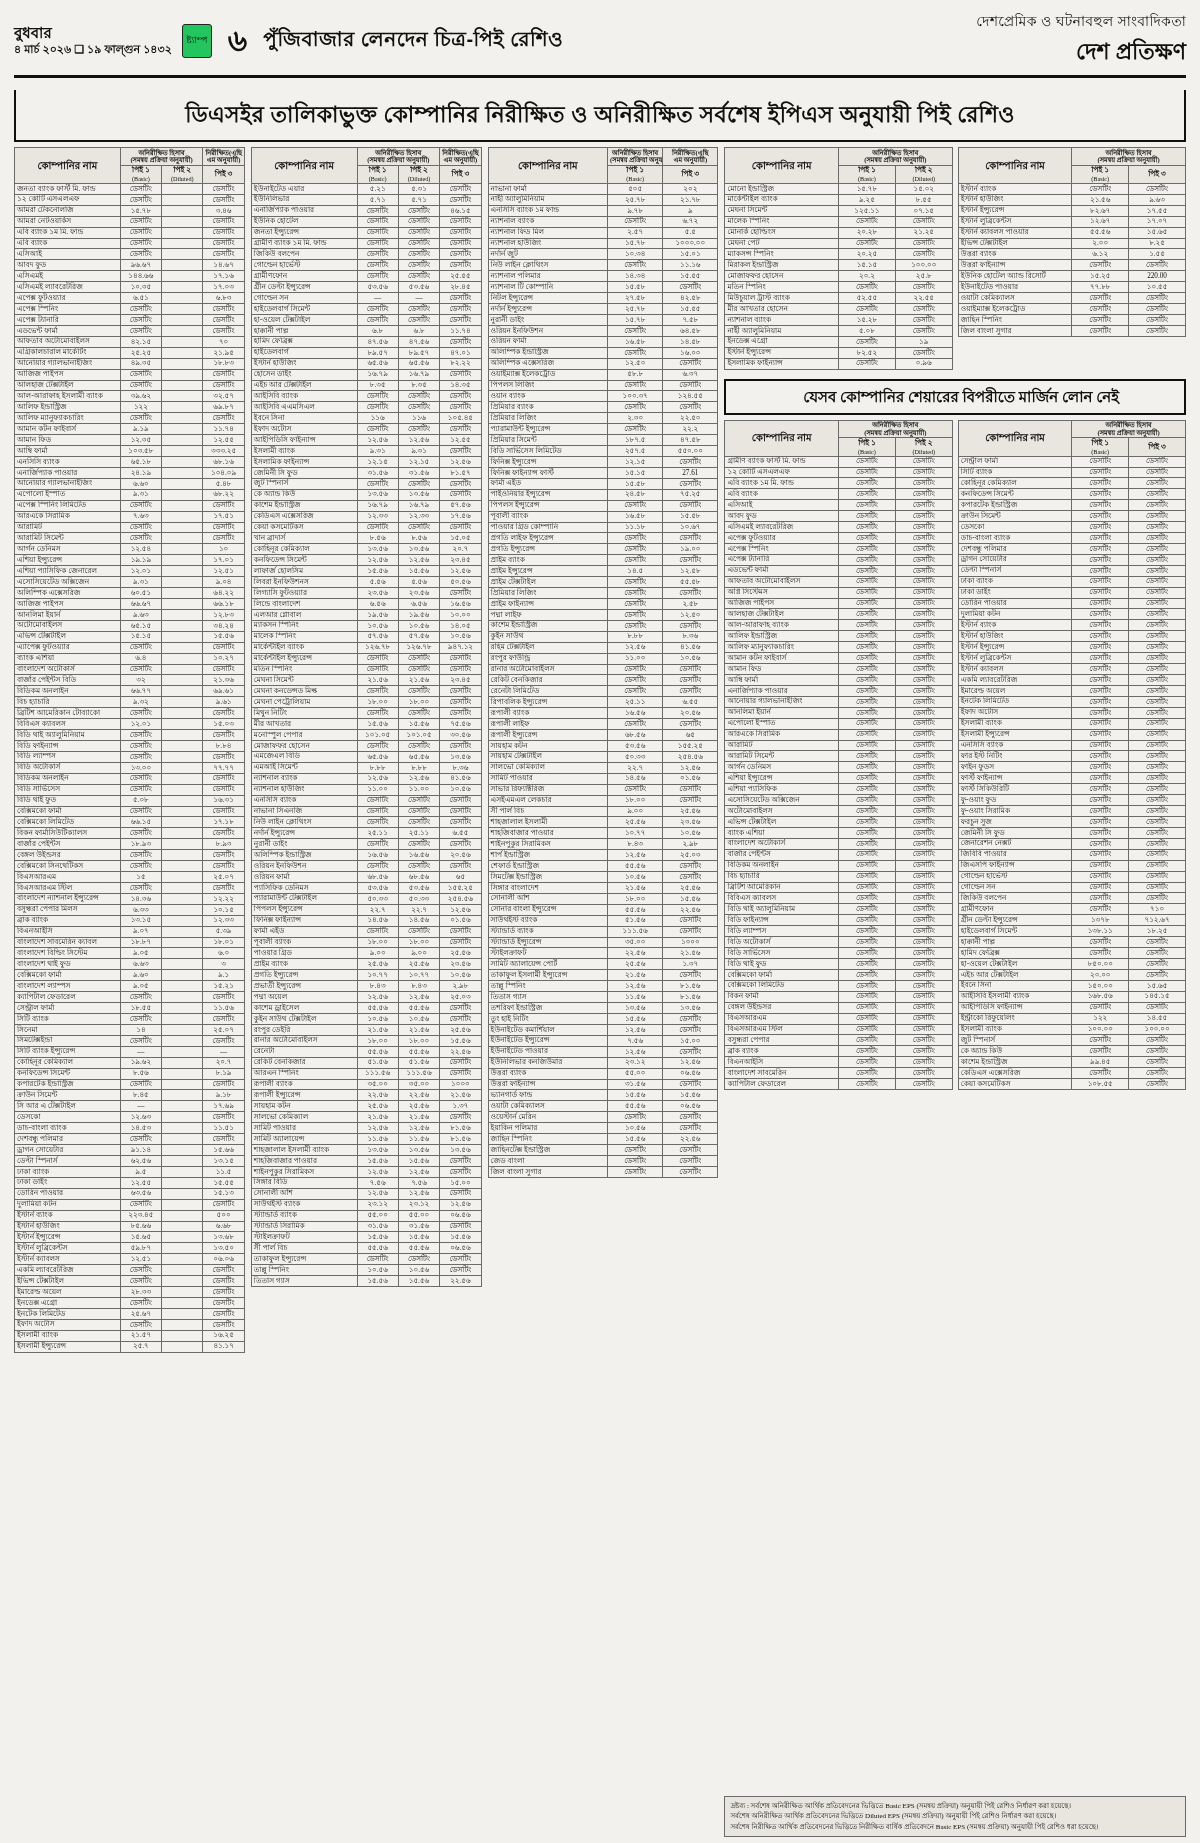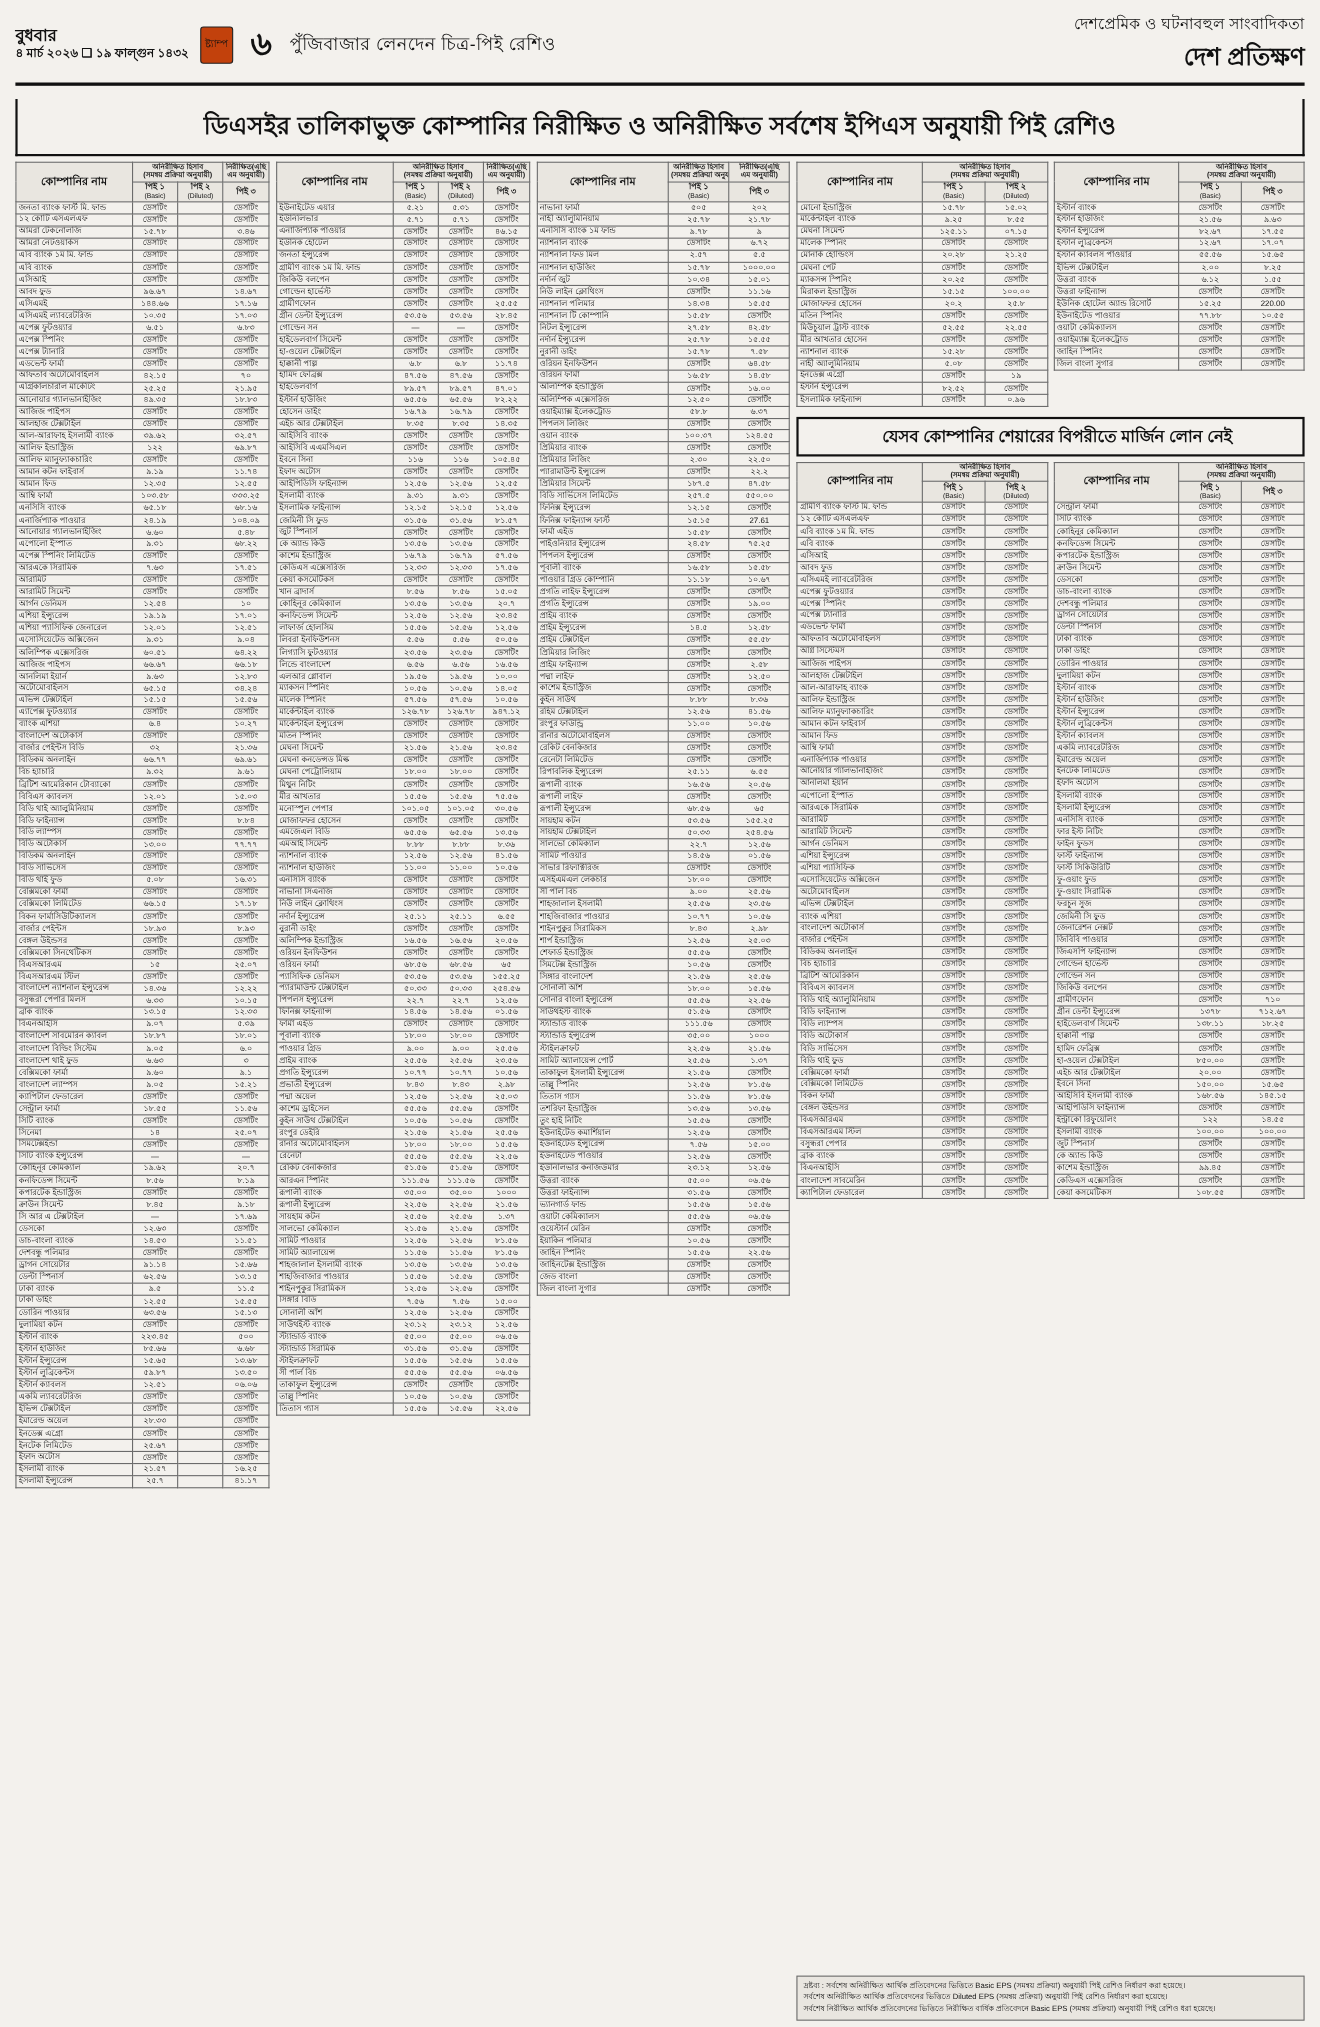--- a/index.html
+++ b/index.html
@@ -23,42 +23,42 @@
     border-bottom:3px solid #111;
     padding-bottom:4px;
   }
   .mast-left { display:flex; align-items:center; gap:10px; }
   .date-block { text-align:left; line-height:1.25; }
   .date-day { font-size:15px; font-weight:bold; }
   .date-line { font-size:11px;font-weight:bold; }
   .mast-seal {
     width:30px;height:34px;border:1px solid #222;border-radius:3px;
     display:flex;align-items:center;justify-content:center;
-    font-size:9px; background:#c2410c;
+    font-size:9px; background:#22c55e;
   }
   .page-num { font-size:30px; font-weight:bold; line-height:1; padding:0 6px; }
-  .mast-title { font-size:16px; font-weight:normal; letter-spacing:.5px; }
+  .mast-title { font-size:20px; font-weight:bold; letter-spacing:.5px; }
   .mast-right { text-align:right; }
   .mast-sub { font-size:14px; letter-spacing:.3px; }
   .mast-logo { font-size:22px; font-weight:bold;margin-left:23px; }
 
   
   .headline-bar {
     border:2px solid #111; border-top:none;
     margin-top:12px; padding:7px 0 6px 0;
     text-align:center;
   }
   .headline-bar h1 { margin:0; font-size:22px; font-weight:bold; letter-spacing:.3px; }
 
   
   .cols {
     display:flex; gap:6px; margin-top:5px;
     height:1690px;
   }
-  .col { flex:1 1 0; display:flex; flex-direction:column; gap:5px; min-width:0; }
+  .col { flex:1 1 0; display:flex; flex-direction:column; gap:5px; min-width:0;font-family:Liberation Serif, serif; }
 
   table.data {
     width:100%; border-collapse:collapse; table-layout:fixed;
     font-size:7.4px; line-height:1.18;
   }
   table.data th, table.data td {
     border:1px solid #6b6b6b;
     padding:0.6px 2px;
     overflow:hidden; white-space:nowrap;
   }

